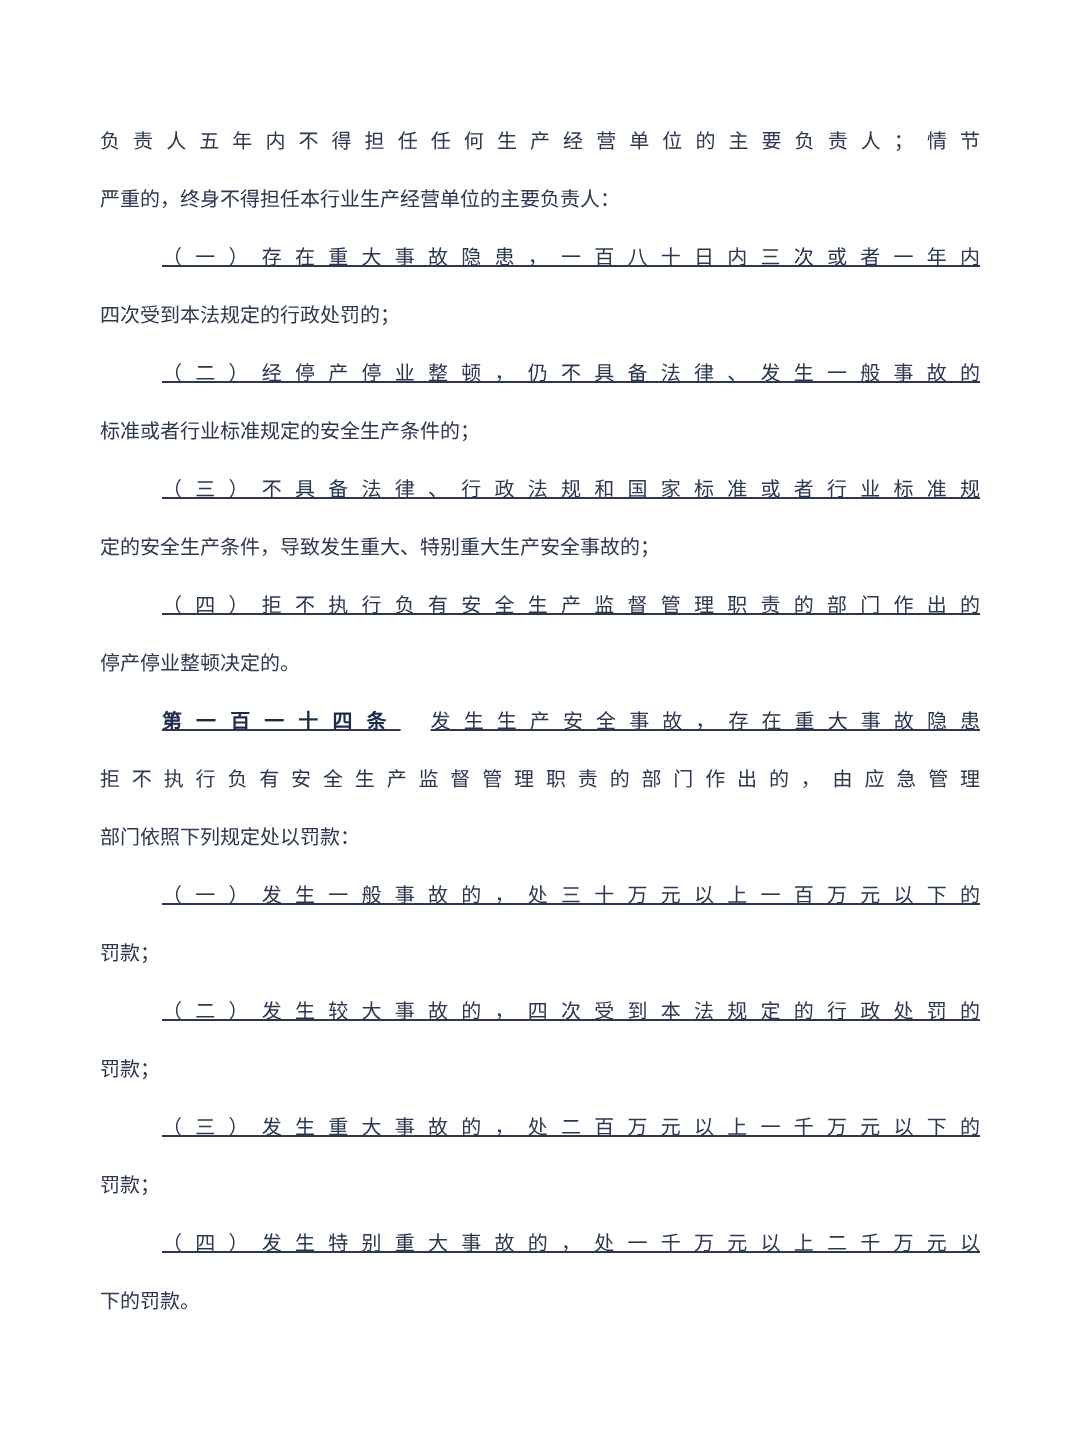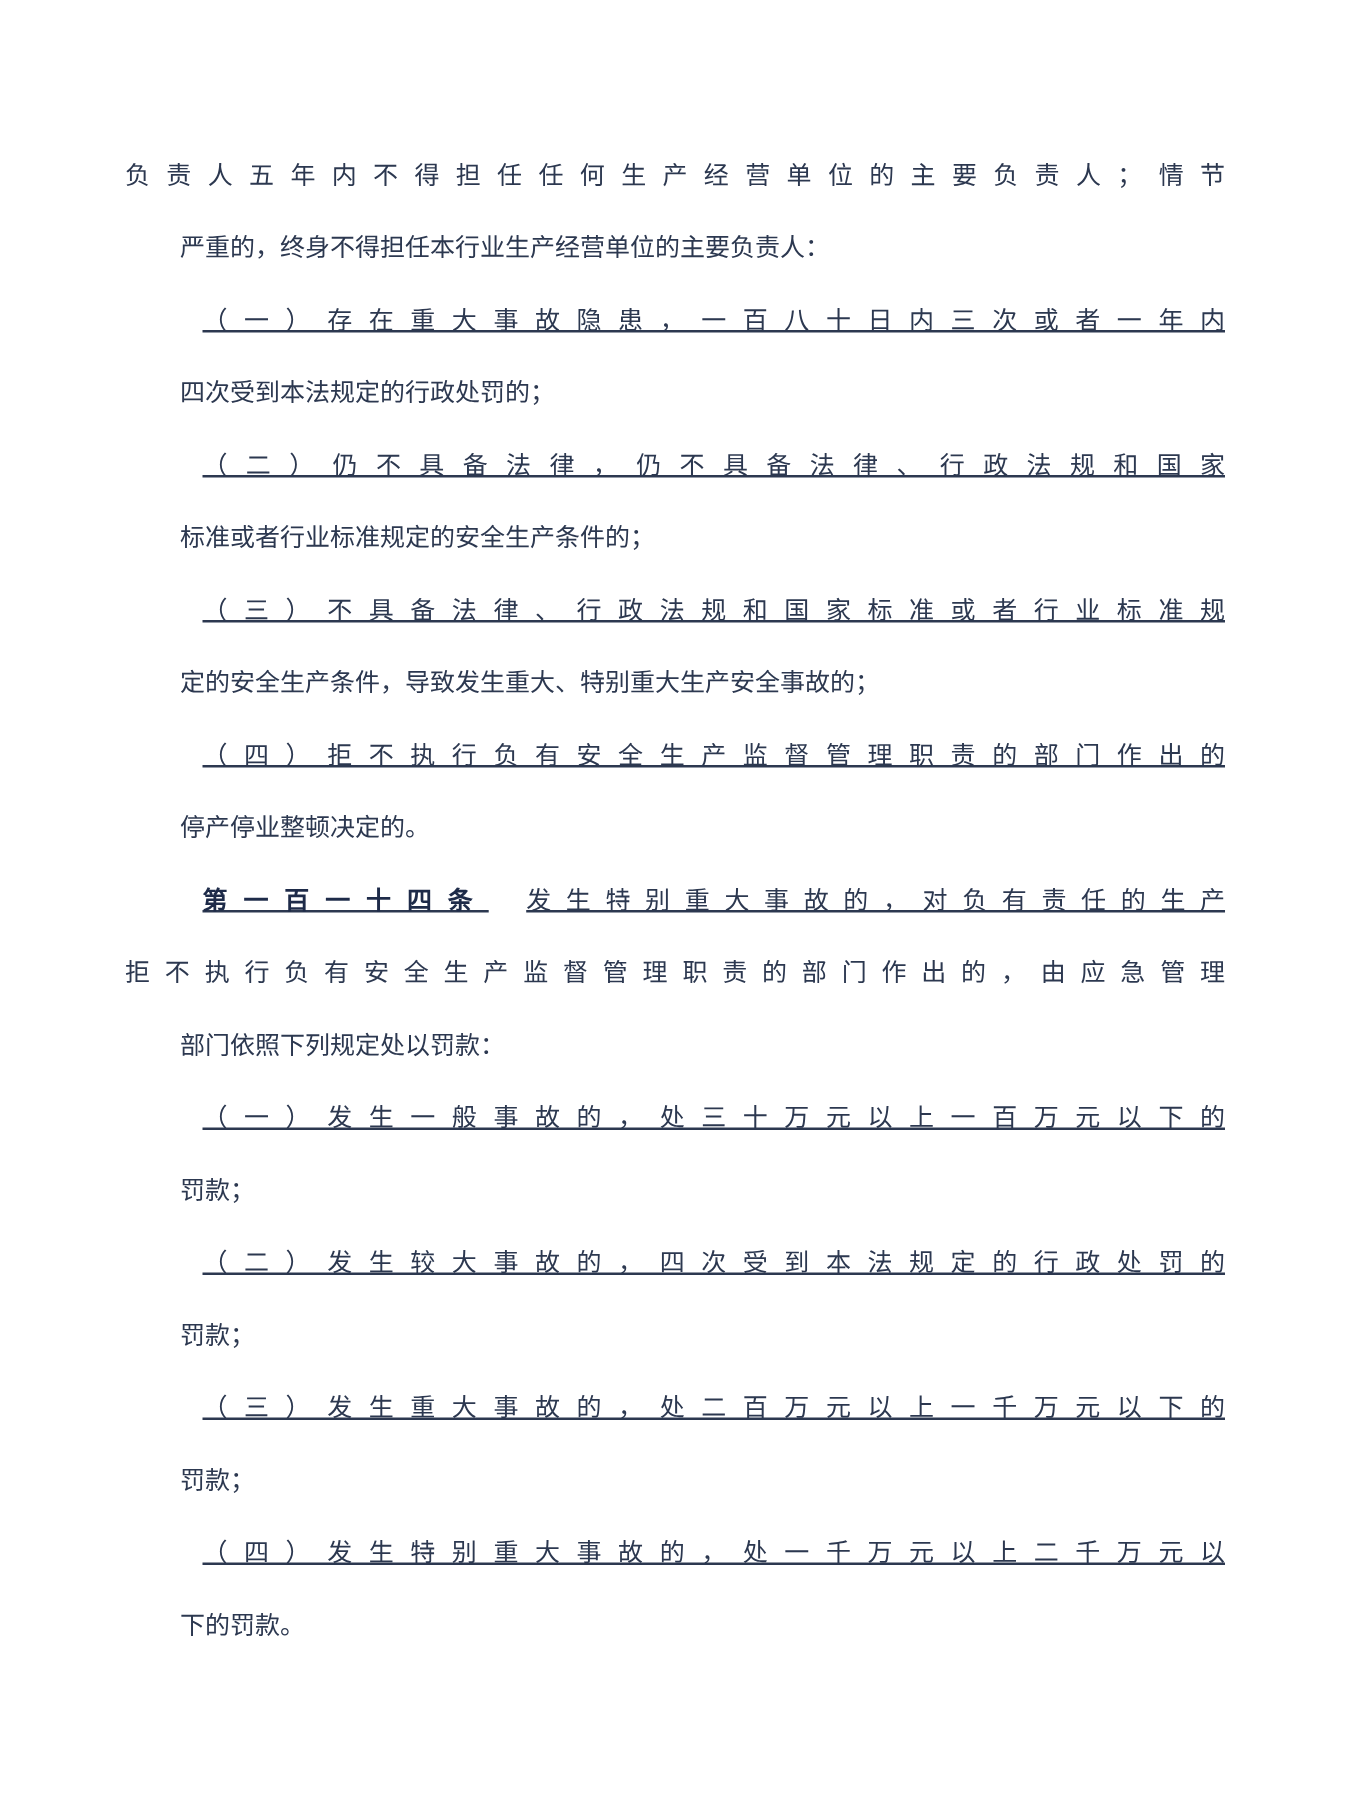--- a/index.html
+++ b/index.html
@@ -20,21 +20,21 @@
     color: var(--text-color, #2c3850);
   }
   .line {
     height: 58px;
     line-height: 58px;
     text-align: justify;
     text-justify: inter-character;
     overflow: visible;
   }
   .line.fill { text-align-last: justify; }
-  .line.last { text-align-last: left; margin-left: 44px; }
+  .line.last { text-align-last: left; }
   .line.indent { padding-left: 62px; text-decoration: underline; }
   .article-num {
     font-family: "Liberation Sans", "DejaVu Sans", sans-serif;
     font-weight: 700;
     color: var(--article-color, #1e2b49);
     margin-right: 30px;
     letter-spacing: 1px;
   }
   .body-seg { }
 </style>
@@ -45,33 +45,33 @@
   <div class="doc" id="doc-body">
       <div class="paragraph">
         <div class="line fill">负责人五年内不得担任任何生产经营单位的主要负责人；情节</div>
         <div class="line last">严重的，终身不得担任本行业生产经营单位的主要负责人：</div>
       </div>
       <div class="paragraph">
         <div class="line fill indent">（一）存在重大事故隐患，一百八十日内三次或者一年内</div>
         <div class="line last">四次受到本法规定的行政处罚的；</div>
       </div>
       <div class="paragraph">
-        <div class="line fill indent">（二）仍不具备法律，仍不具备法律、行政法规和国家</div>
+        <div class="line fill indent">（二）经停产停业整顿，仍不具备法律、发生一般事故的</div>
         <div class="line last">标准或者行业标准规定的安全生产条件的；</div>
       </div>
       <div class="paragraph">
         <div class="line fill indent">（三）不具备法律、行政法规和国家标准或者行业标准规</div>
         <div class="line last">定的安全生产条件，导致发生重大、特别重大生产安全事故的；</div>
       </div>
       <div class="paragraph">
         <div class="line fill indent">（四）拒不执行负有安全生产监督管理职责的部门作出的</div>
         <div class="line last">停产停业整顿决定的。</div>
       </div>
       <div class="paragraph">
-        <div class="line fill indent"><span class="article-num">第一百一十四条</span><span class="body-seg">发生特别重大事故的，对负有责任的生产</span></div>
+        <div class="line fill indent"><span class="article-num">第一百一十四条</span><span class="body-seg">发生生产安全事故，存在重大事故隐患</span></div>
         <div class="line fill">拒不执行负有安全生产监督管理职责的部门作出的，由应急管理</div>
         <div class="line last">部门依照下列规定处以罚款：</div>
       </div>
       <div class="paragraph">
         <div class="line fill indent">（一）发生一般事故的，处三十万元以上一百万元以下的</div>
         <div class="line last">罚款；</div>
       </div>
       <div class="paragraph">
         <div class="line fill indent">（二）发生较大事故的，四次受到本法规定的行政处罚的</div>
         <div class="line last">罚款；</div>

